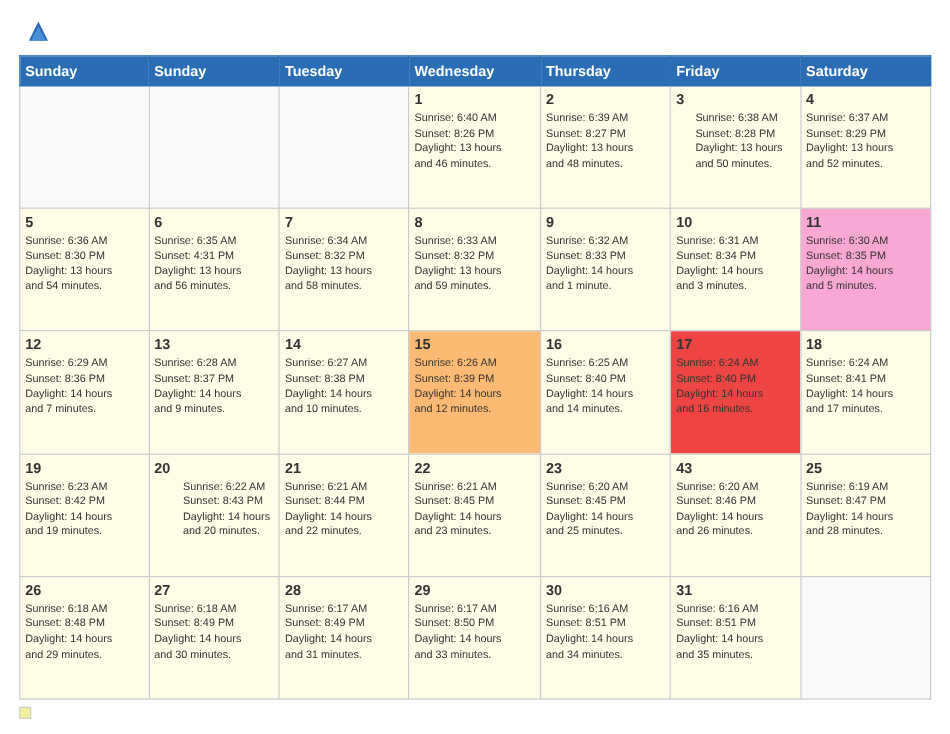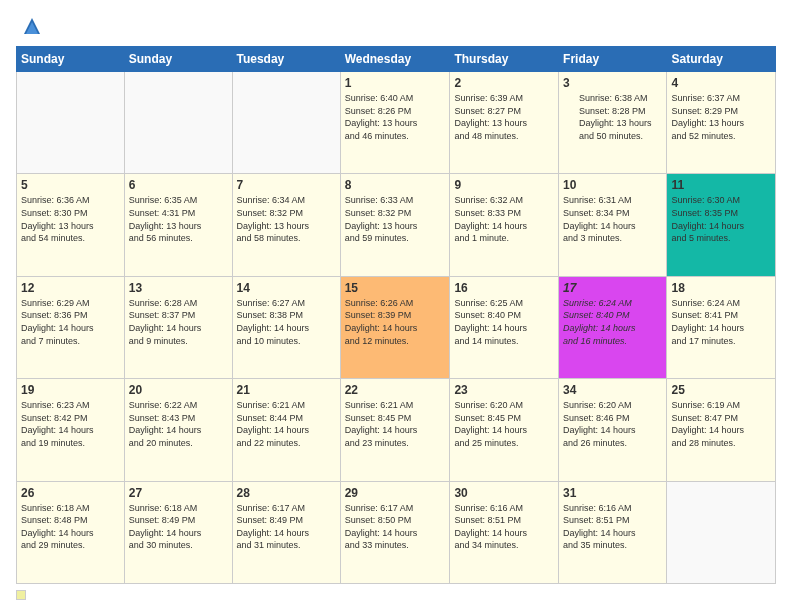--- a/index.html
+++ b/index.html
@@ -216,21 +216,21 @@
 Daylight: 14 hours
 and 1 minute.</div>
           </td>
           <td style="background: rgb(255, 253, 231);">
             <span class="day-number">10</span>
             <div class="day-info" style="white-space: pre-line;">Sunrise: 6:31 AM
 Sunset: 8:34 PM
 Daylight: 14 hours
 and 3 minutes.</div>
           </td>
-          <td style="background: #14b8a6;">
+          <td style="background: #f9a8d4;">
             <span class="day-number">11</span>
             <div class="day-info" style="white-space: pre-line;">Sunrise: 6:30 AM
 Sunset: 8:35 PM
 Daylight: 14 hours
 and 5 minutes.</div>
           </td>
         </tr>
         <tr>
           <td style="background: rgb(255, 253, 231);">
             <span class="day-number">12</span>
@@ -260,21 +260,21 @@
 Daylight: 14 hours
 and 12 minutes.</div>
           </td>
           <td style="background: rgb(255, 253, 231);">
             <span class="day-number">16</span>
             <div class="day-info" style="white-space: pre-line;">Sunrise: 6:25 AM
 Sunset: 8:40 PM
 Daylight: 14 hours
 and 14 minutes.</div>
           </td>
-          <td style="background: #d946ef; font-style: italic;">
+          <td style="background: #ef4444;">
             <span class="day-number">17</span>
             <div class="day-info" style="white-space: pre-line;">Sunrise: 6:24 AM
 Sunset: 8:40 PM
 Daylight: 14 hours
 and 16 minutes.</div>
           </td>
           <td style="background: rgb(255, 253, 231);">
             <span class="day-number">18</span>
             <div class="day-info" style="white-space: pre-line;">Sunrise: 6:24 AM
 Sunset: 8:41 PM
@@ -285,21 +285,21 @@
         <tr>
           <td style="background: rgb(255, 253, 231);">
             <span class="day-number">19</span>
             <div class="day-info" style="white-space: pre-line;">Sunrise: 6:23 AM
 Sunset: 8:42 PM
 Daylight: 14 hours
 and 19 minutes.</div>
           </td>
           <td style="background: rgb(255, 253, 231);">
             <span class="day-number">20</span>
-            <div class="day-info" style="white-space: pre-line;">Sunrise: 6:22 AM
+            <div class="day-info" style="white-space: pre-line; margin-left: 24px;">Sunrise: 6:22 AM
 Sunset: 8:43 PM
 Daylight: 14 hours
 and 20 minutes.</div>
           </td>
           <td style="background: rgb(255, 253, 231);">
             <span class="day-number">21</span>
             <div class="day-info" style="white-space: pre-line;">Sunrise: 6:21 AM
 Sunset: 8:44 PM
 Daylight: 14 hours
 and 22 minutes.</div>
@@ -312,21 +312,21 @@
 and 23 minutes.</div>
           </td>
           <td style="background: rgb(255, 253, 231);">
             <span class="day-number">23</span>
             <div class="day-info" style="white-space: pre-line;">Sunrise: 6:20 AM
 Sunset: 8:45 PM
 Daylight: 14 hours
 and 25 minutes.</div>
           </td>
           <td style="background: rgb(255, 253, 231);">
-            <span class="day-number">34</span>
+            <span class="day-number">43</span>
             <div class="day-info" style="white-space: pre-line;">Sunrise: 6:20 AM
 Sunset: 8:46 PM
 Daylight: 14 hours
 and 26 minutes.</div>
           </td>
           <td style="background: rgb(255, 253, 231);">
             <span class="day-number">25</span>
             <div class="day-info" style="white-space: pre-line;">Sunrise: 6:19 AM
 Sunset: 8:47 PM
 Daylight: 14 hours

